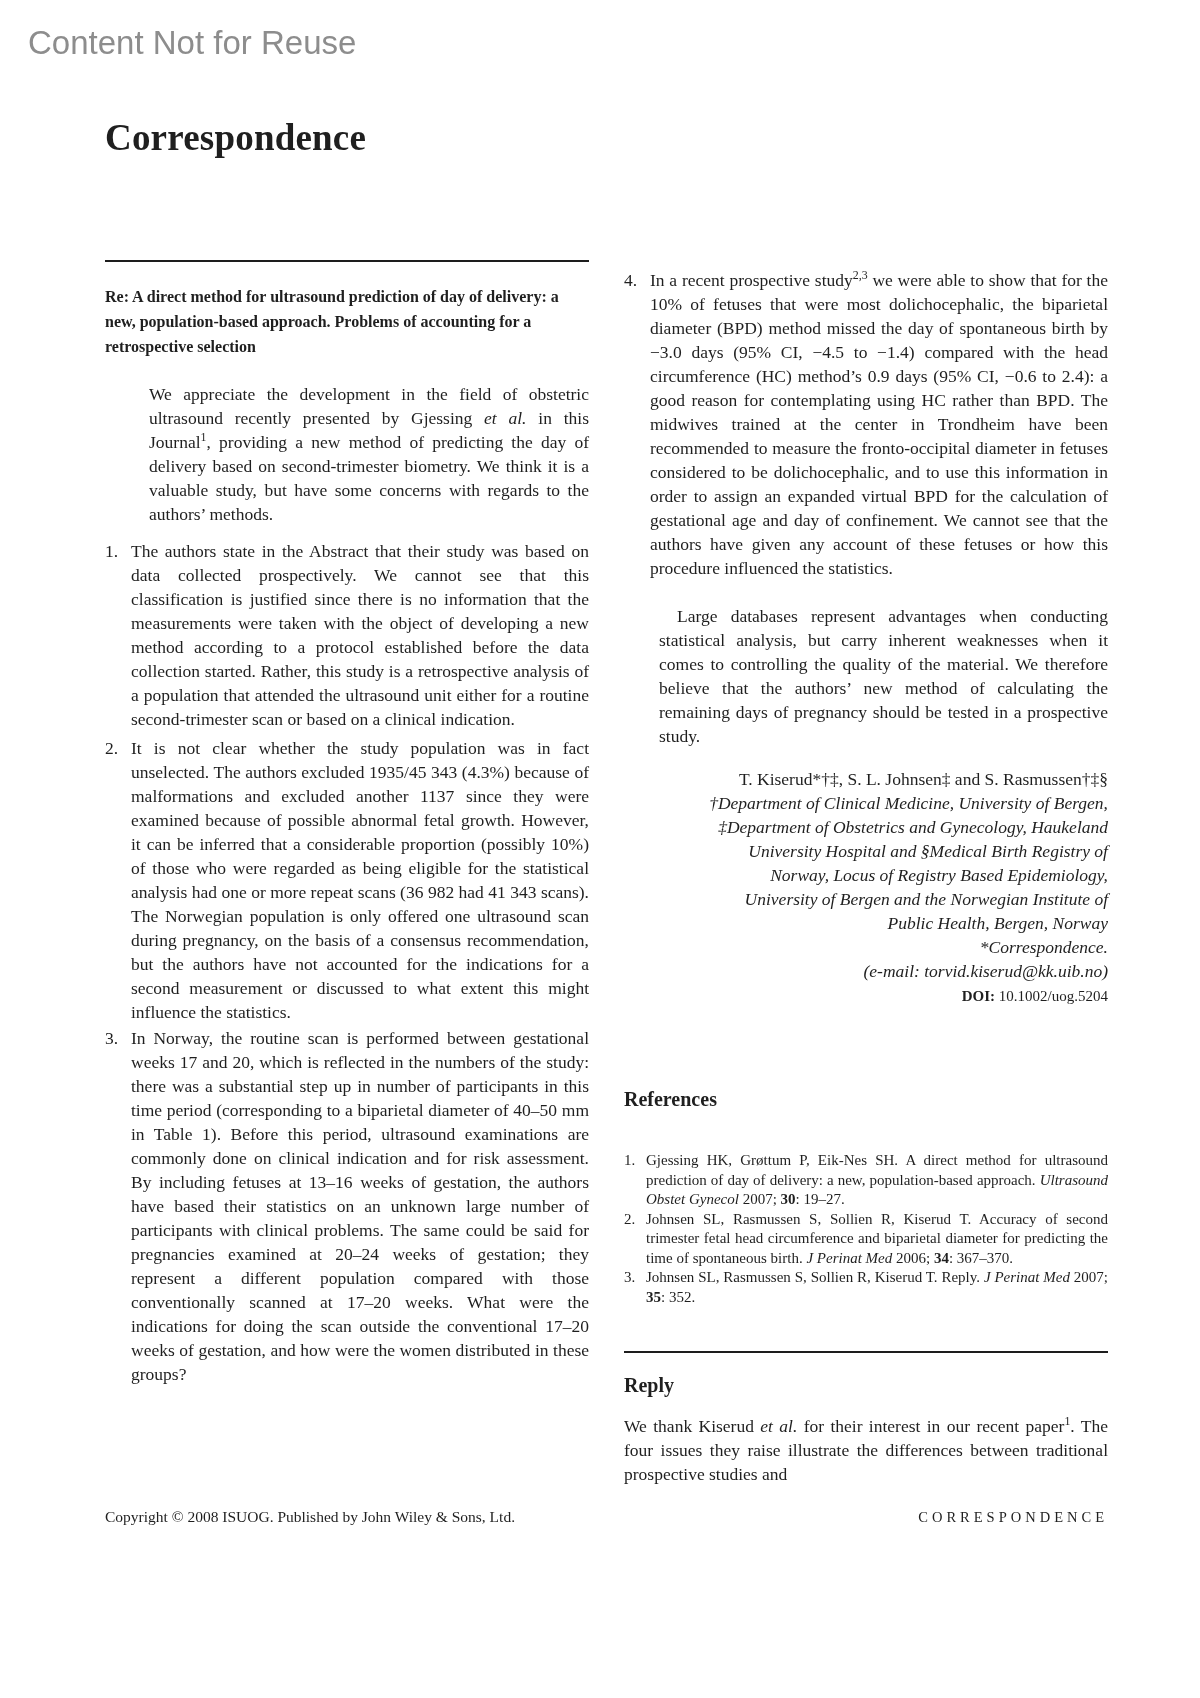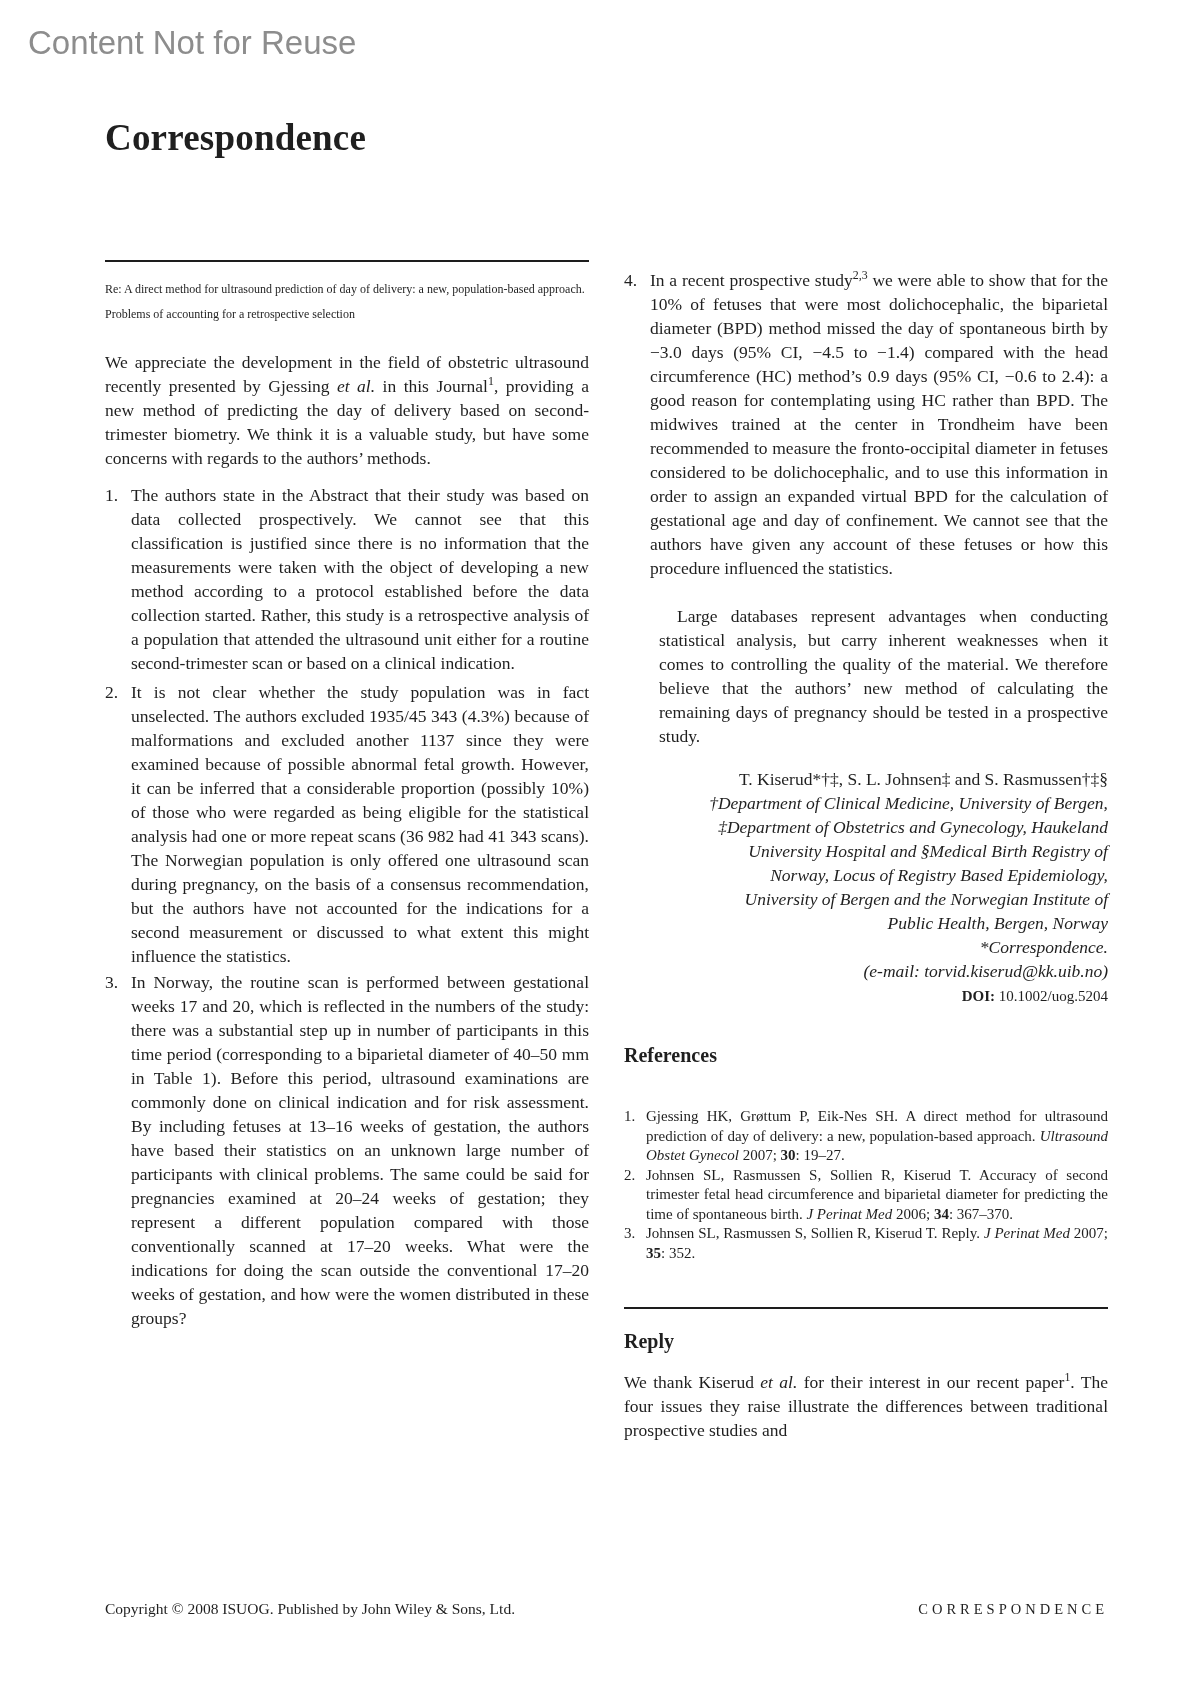--- a/index.html
+++ b/index.html
@@ -44,58 +44,58 @@
     position: absolute;
     left: 105px;
     top: 260px;
     width: 1003px;
     display: flex;
     gap: 35px;
   }
   .col { width: 484px; }
   .rule { border-top: 2.5px solid #1d1d1d; }
   .letter-title {
-    margin-top: 15px;
-    font-size: 12px;
+    margin-top: 22px;
+    font-size: 16px;
     line-height: 25px;
-    font-weight: normal;
+    font-weight: bold;
   }
   .body {
     font-size: 17.5px;
     line-height: 24px;
     text-align: justify;
   }
-  .intro { margin-top: 23px; }
+  .intro { margin-top: 23px; margin-left: 44px; }
   .list-item { position: relative; padding-left: 26px; }
   .list-item .num { position: absolute; left: 0; top: 0; }
   .li-1 { margin-top: 13px; }
   .li-2 { margin-top: 5px; }
   .li-3 { margin-top: 2px; }
   .col-right { padding-top: 8px; }
   .closing { margin-top: 24px; text-indent: 18px; margin-left: 35px; }
   .signature {
     margin-top: 19px;
     font-size: 17.5px;
     line-height: 24px;
     text-align: right;
   }
   .signature .doi { font-size: 15px; }
   .sub-heading { font-size: 20px; font-weight: bold; }
-  .refs-heading { margin-top: 36px; }
+  .refs-heading { margin-top: 80px; }
   .refs { margin-top: 40px; font-size: 15px; line-height: 19.5px; }
   .ref-item { position: relative; padding-left: 22px; text-align: justify; }
   .ref-item .num { position: absolute; left: 0; top: 0; }
   .rule-reply { margin-top: 44px; }
   .reply-heading { margin-top: 21px; }
   .reply-body { margin-top: 17px; }
   sup { font-size: 68%; vertical-align: super; line-height: 0; }
   .page-footer {
     position: absolute;
     left: 105px;
-    top: 1600px;
+    top: 1508px;
     width: 1003px;
     display: flex;
     justify-content: space-between;
     align-items: baseline;
     font-size: 15.5px;
   }
   .running-head {
     font-size: 14.5px;
     letter-spacing: 4px;
   }

